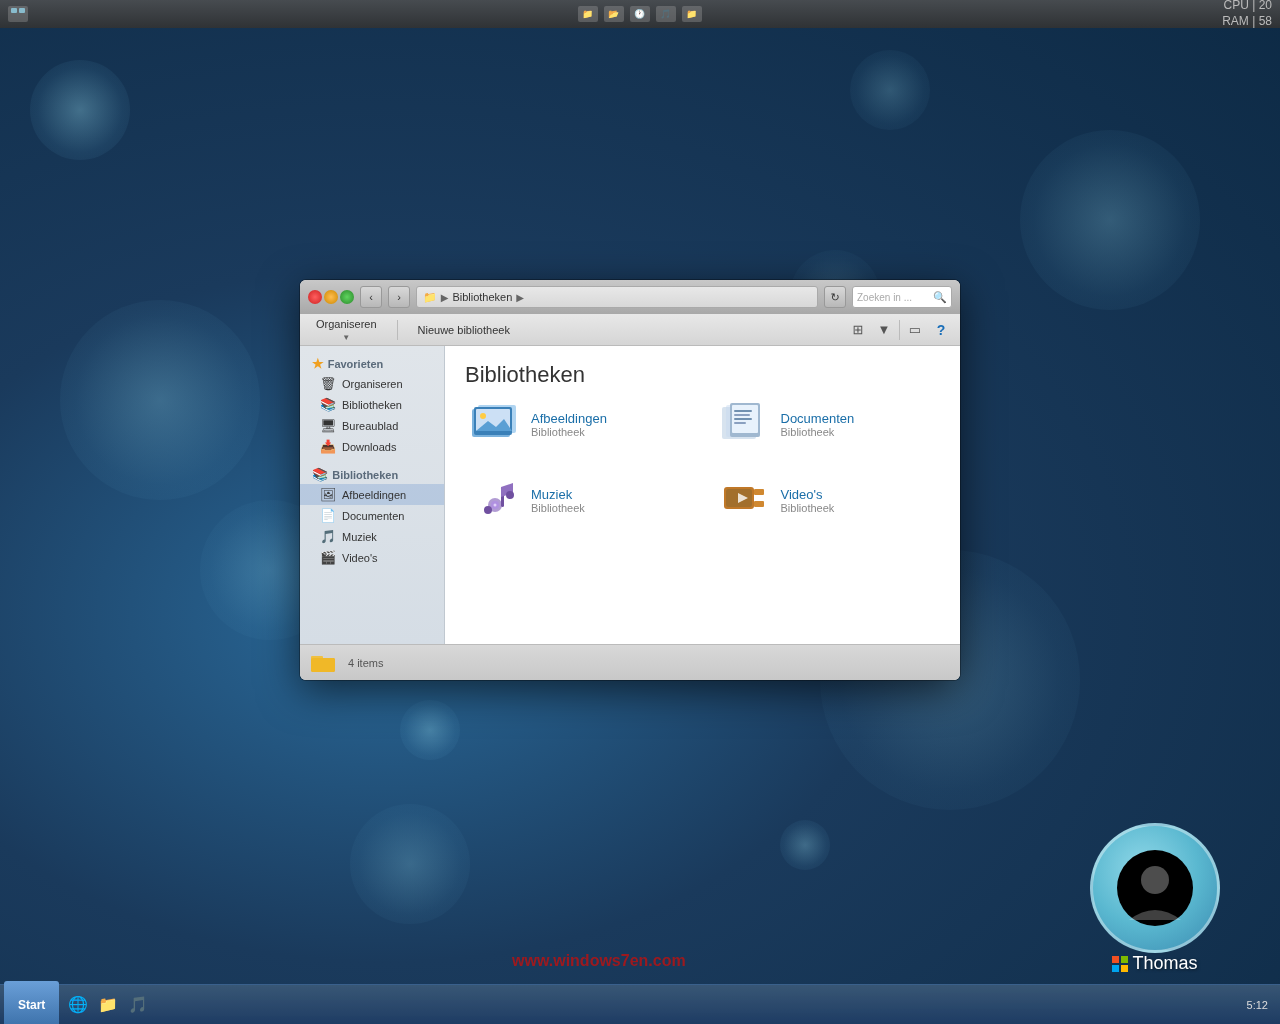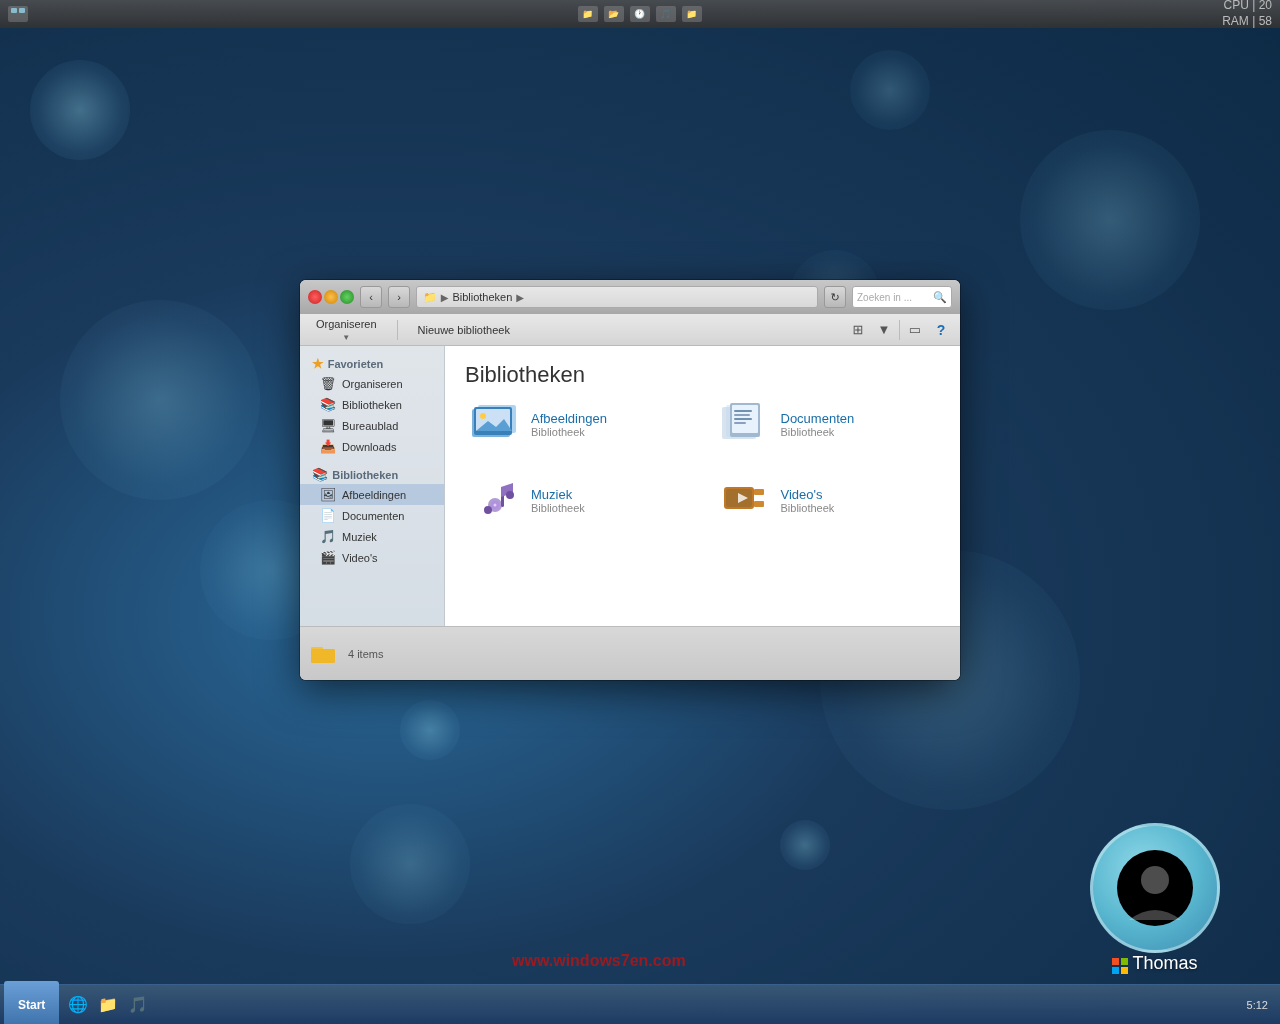--- a/index.html
+++ b/index.html
@@ -376,21 +376,21 @@
       color: #1a6ea8;
       font-weight: normal;
     }
     .library-item-info .item-type {
       font-size: 11px;
       color: #888;
     }
 
     
     .status-bar {
-      height: 54px;
+      height: 36px;
       background: linear-gradient(to bottom, #d8d8d8, #c8c8c8);
       border-top: 1px solid #bbb;
       display: flex;
       align-items: center;
       padding: 0 10px;
       font-size: 11px;
       color: #555;
       gap: 12px;
     }
     .status-folder-icon {
@@ -626,21 +626,21 @@
   </div>
 
   <div style="position:absolute;bottom:50px;right:60px;display:flex;flex-direction:column;align-items:center;">
     <div class="user-avatar">
       <svg width="80" height="80" viewBox="0 0 80 80">
         <circle cx="40" cy="40" r="38" fill="radial-gradient(circle, #90d8e8, #3a8ab0)"></circle>
         <circle cx="40" cy="32" r="14" fill="rgba(255,255,255,0.3)"></circle>
         <path d="M14,72 Q40,52 66,72" fill="rgba(255,255,255,0.25)"></path>
       </svg>
     </div>
-    <div style="display:flex;align-items:flex-end;gap:4px;">
+    <div style="display:flex;align-items:center;gap:4px;">
       <svg width="16" height="16" viewBox="0 0 16 16">
         <rect x="0" y="0" width="7" height="7" fill="#f25022"></rect>
         <rect x="9" y="0" width="7" height="7" fill="#7fba00"></rect>
         <rect x="0" y="9" width="7" height="7" fill="#00a4ef"></rect>
         <rect x="9" y="9" width="7" height="7" fill="#ffb900"></rect>
       </svg>
       <span style="color:white;font-size:18px;font-weight:300;text-shadow:1px 1px 3px rgba(0,0,0,0.5);">Thomas</span>
     </div>
   </div>
 

